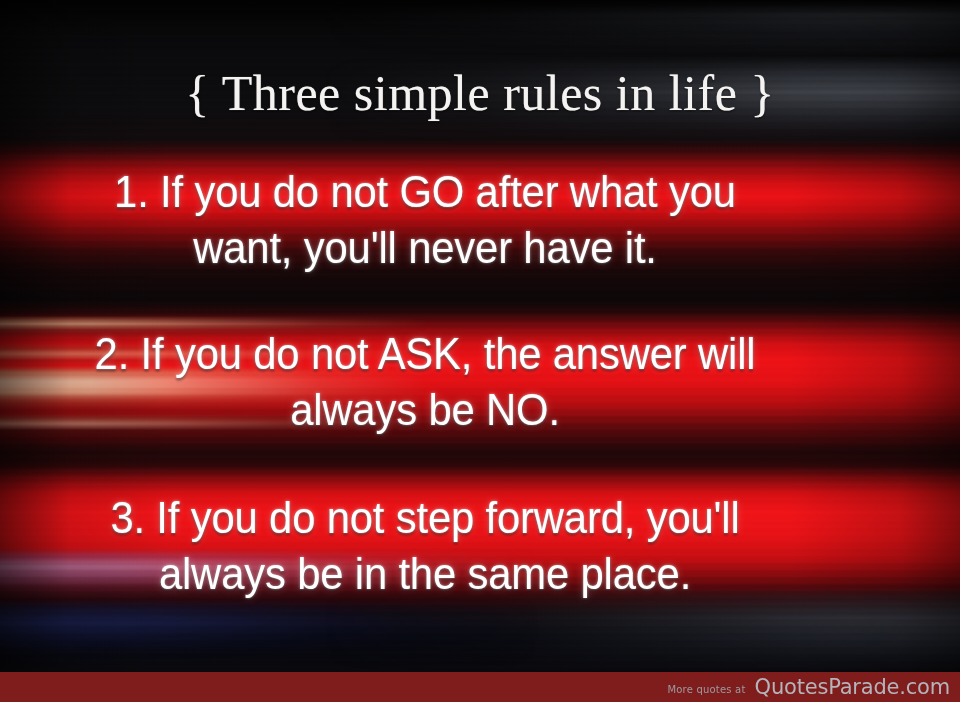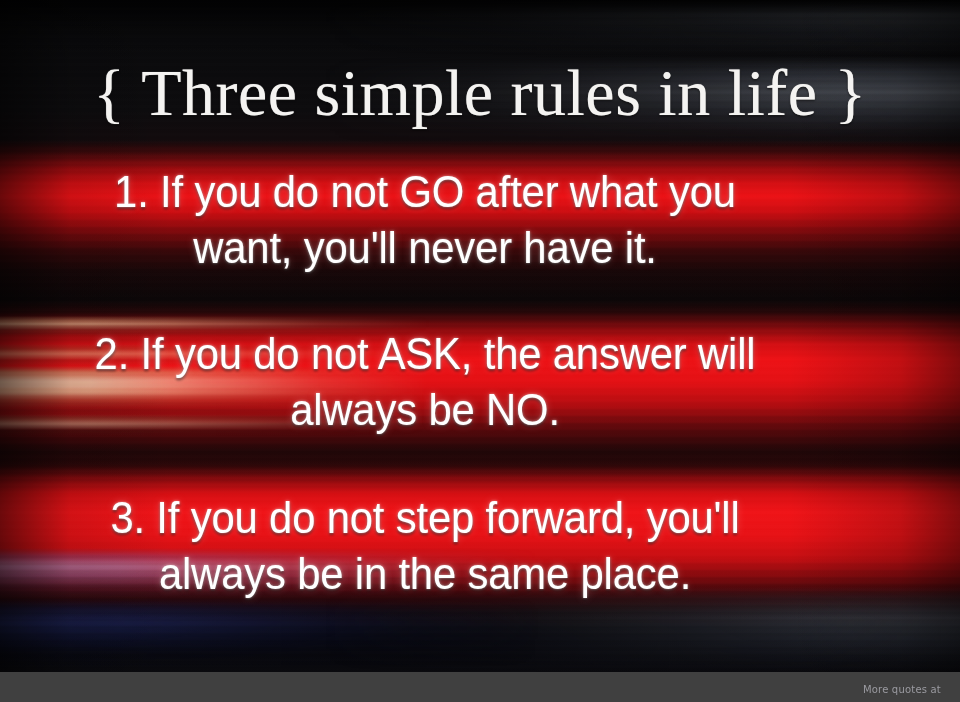--- a/index.html
+++ b/index.html
@@ -216,21 +216,21 @@
     left: 0;
     top: 44px;
     width: 960px;
     height: 98px;
     display: flex;
     align-items: center;
     justify-content: center;
   }
   #title-text {
     font-family: "Liberation Serif", "DejaVu Serif", serif;
-    font-size: 66px;
+    font-size: 50px;
     line-height: 1;
     color: #f4f3f1;
     letter-spacing: 0.5px;
     white-space: nowrap;
     text-shadow:
       0 0 1px rgba(255,255,255,0.55),
       0 1px 2px rgba(0,0,0,0.9);
   }
 
   
@@ -260,21 +260,21 @@
   #rule-2 { margin-top: 50px; }
   #rule-3 { margin-top: 52px; }
 
   
   #footer-bar {
     position: absolute;
     left: 0;
     top: 672px;
     width: 960px;
     height: 30px;
-    background: #404040;
+    background: #7f1d1d;
     display: flex;
     align-items: center;
     justify-content: flex-end;
     padding-right: 10px;
     box-sizing: border-box;
   }
   #wm-prefix {
     font-family: "DejaVu Sans", sans-serif;
     font-size: 10px;
     color: #9a9aa0;
@@ -307,15 +307,16 @@
   </div>
 
   <div id="rules">
     <div class="rule" id="rule-1">1. If you do not GO after what you want, you'll never have it.</div>
     <div class="rule" id="rule-2">2. If you do not ASK, the answer will always be NO.</div>
     <div class="rule" id="rule-3">3. If you do not step forward, you'll always be in the same place.</div>
   </div>
 
   <div id="footer-bar">
     <span id="wm-prefix">More quotes at</span>
+    <span id="wm-brand">QuotesParade.com</span>
   </div>
 
 </div>
 
 </body></html>

